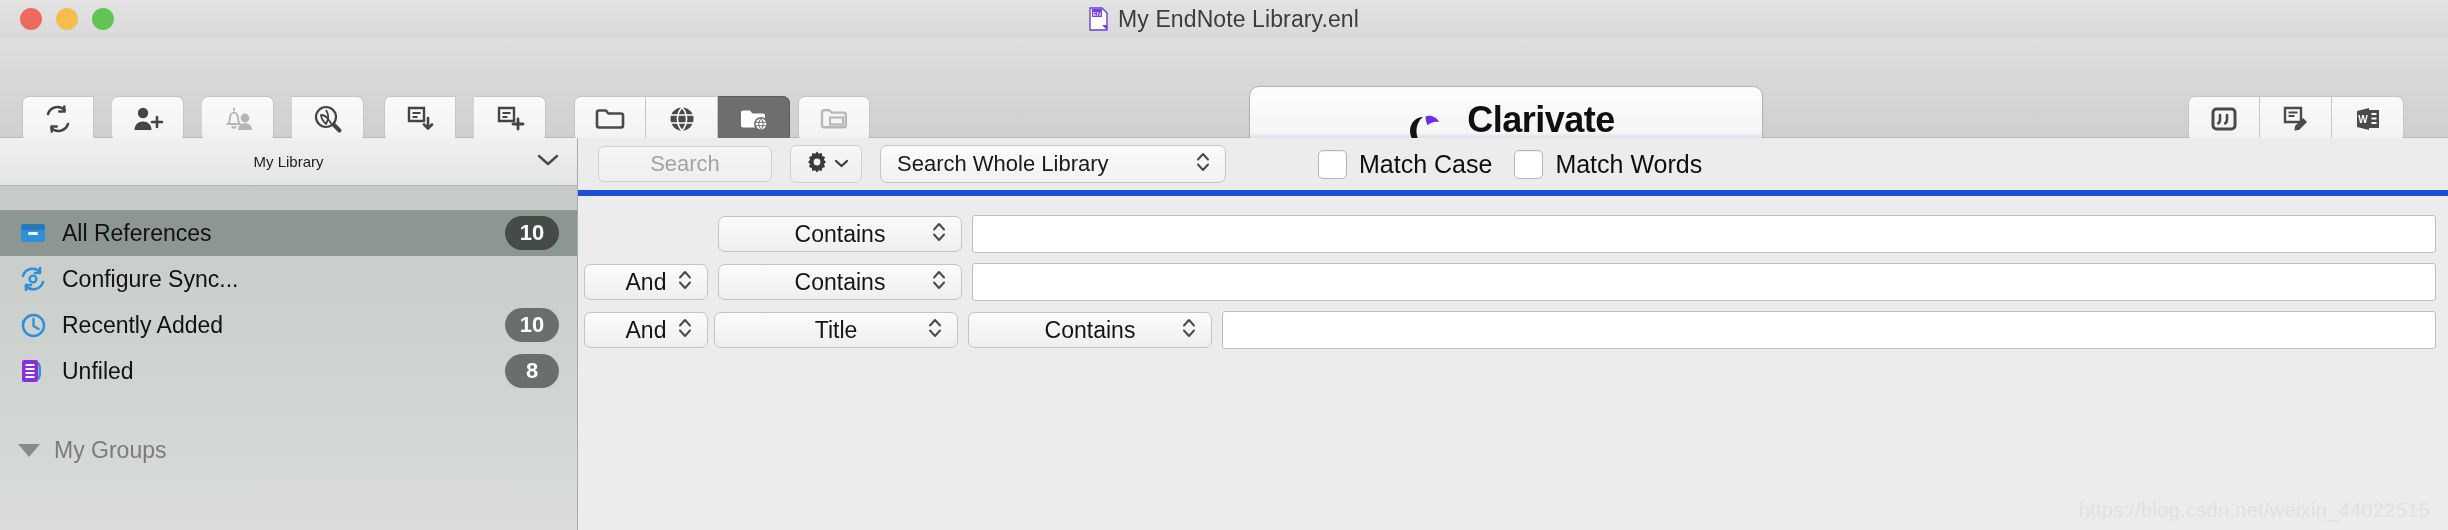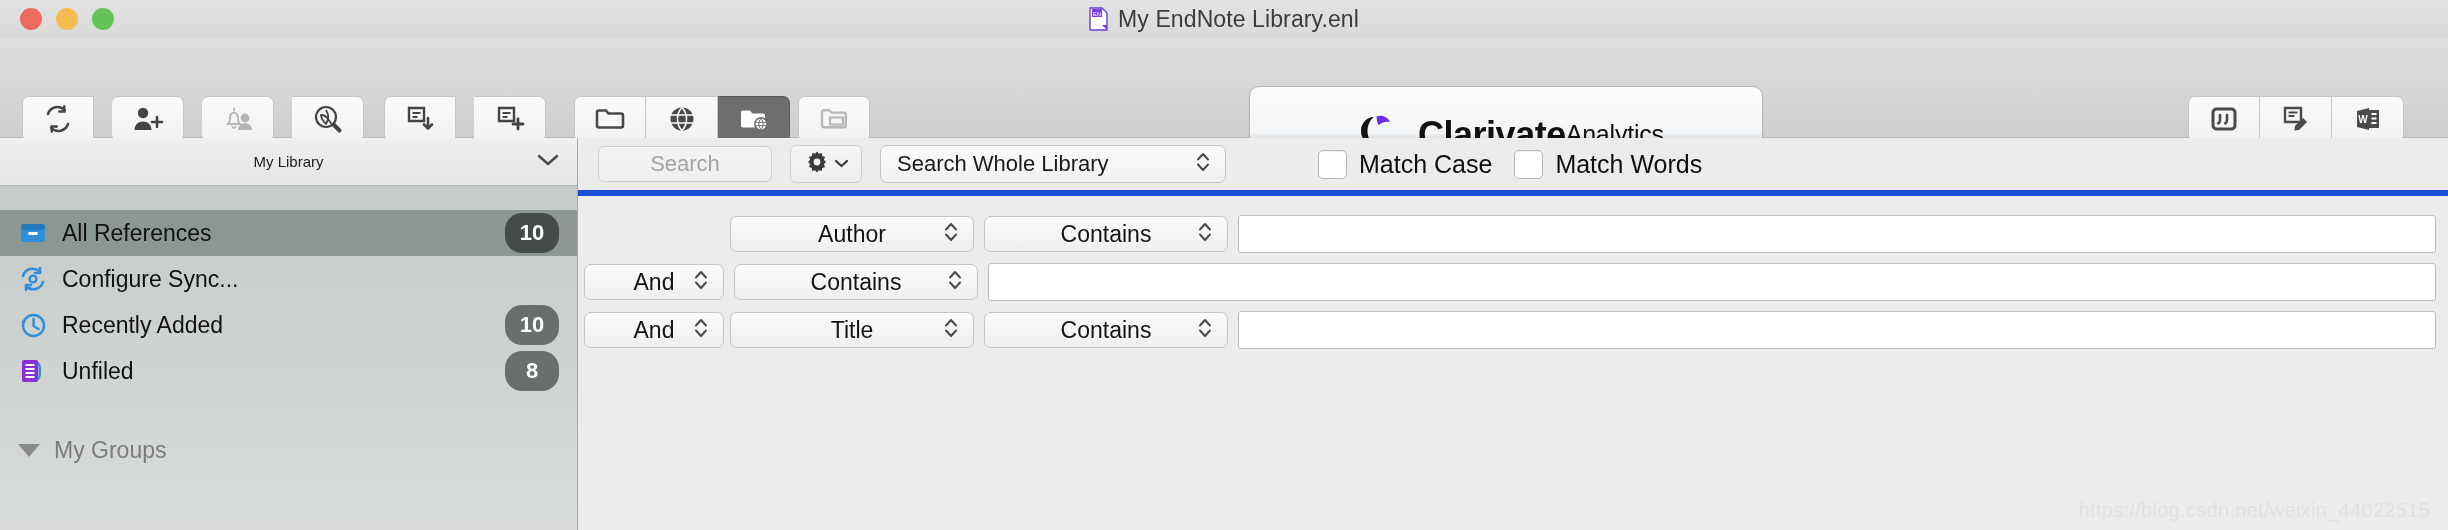--- a/index.html
+++ b/index.html
@@ -53,21 +53,21 @@
   
   .logo-btn {
     position: absolute; left: 1249px; top: 48px;
     width: 514px; height: 98px; border-radius: 10px;
     border: 1px solid #b2b2b2;
     background: linear-gradient(180deg,#fdfdfd 0%,#f3f5f7 48%,#dfe3e7 52%,#d6dadf 100%);
     box-shadow: 0 1px 1px rgba(0,0,0,.12);
     display: flex; align-items: center; justify-content: center;
   }
   .logo-inner { display: flex; align-items: center; gap: 14px; }
-  .logo-words { display: flex; flex-direction: row; line-height: 1; }
+  .logo-words { display: flex; flex-direction: column; line-height: 1; }
   .logo-main { font-size: 36px; font-weight: bold; color: #101010; letter-spacing: -.5px; }
   .logo-sub { font-size: 25px; color: #101010; margin-top: 5px; letter-spacing: -.2px; }
 
   
   .body { position: relative; width: 100%; height: 392px; display: flex; }
 
   
   .sidebar {
     width: 578px; height: 392px;
     background: linear-gradient(180deg,#c3c9c5 0%,#c9cecb 30%,#d2d6d3 70%,#d9dcda 100%);
@@ -84,21 +84,21 @@
   .lib-header-text { font-size: 15px; color: #1d1d1d; }
   .lib-chevron { position: absolute; right: 18px; top: 50%; transform: translateY(-50%); }
   .side-gap { height: 24px; }
   .side-item {
     height: 46px; display: flex; align-items: center; padding: 0 18px 0 18px; gap: 14px;
   }
   .side-item.selected { background: #8b9790; justify-content: center; }
   .side-icon { width: 30px; height: 30px; flex: 0 0 auto; display: flex; align-items: center; justify-content: center; }
   .side-label { font-size: 23px; color: #111; flex: 1 1 auto; }
   .badge {
-    min-width: 54px; height: 40px; border-radius: 17px; padding: 10px 14px;
+    min-width: 54px; height: 34px; border-radius: 17px; padding: 10px 14px;
     display: flex; align-items: center; justify-content: center;
     font-size: 22px; color: #fff; font-weight: bold;
   }
   .badge.dark { background: #454b49; }
   .badge.grey { background: #6a6f6d; }
   .groups-row { display: flex; align-items: center; gap: 14px; padding: 0 18px; height: 40px; margin-top: 36px; }
   .groups-tri { width: 0; height: 0; border-left: 11px solid transparent; border-right: 11px solid transparent; border-top: 13px solid #8a8a8a; }
   .groups-label { font-size: 23px; color: #7b7b7b; }
 
   
@@ -136,21 +136,21 @@
     width: 29px; height: 29px; border-radius: 5px;
     background: #fff; border: 1px solid #b6b6b6;
     box-shadow: inset 0 1px 1px rgba(0,0,0,.06);
   }
   .check-label { font-size: 25px; color: #0e0e0e; text-align: center; }
 
   
   .query-area { padding-top: 14px; }
   .q-row { display: flex; align-items: center; height: 48px; padding-left: 6px; }
   .q-conn {
-    width: 140px; height: 36px; margin-left: 0;
+    width: 124px; height: 36px; margin-left: 0;
     border-radius: 7px; border: 1px solid #c4c4c4;
     background: linear-gradient(180deg,#fbfbfb 0%,#efefef 100%);
     display: flex; align-items: center; justify-content: center; position: relative;
   }
   .q-conn.empty { visibility: hidden; }
   .q-field {
     width: 244px; height: 36px; margin-left: 6px;
     border-radius: 7px; border: 1px solid #c4c4c4;
     background: linear-gradient(180deg,#fbfbfb 0%,#efefef 100%);
     display: flex; align-items: center; justify-content: center; position: relative;
@@ -429,29 +429,20 @@
           </div>
         </div>
       </div>
 
       <div class="query-area">
 
         <div class="q-row">
           <div class="q-conn empty">
             <span class="q-text"></span>
           </div>
-          <div class="q-field">
-            <span class="q-text">Author</span>
-            <span class="stepper">
-              <svg width="16" height="26" viewBox="0 0 16 26">
-                  <path d="M3 10.5L8 5l5 5.5" fill="none" stroke="#4a4a4a" stroke-width="2" stroke-linecap="round" stroke-linejoin="round"></path>
-                  <path d="M3 15.5L8 21l5-5.5" fill="none" stroke="#4a4a4a" stroke-width="2" stroke-linecap="round" stroke-linejoin="round"></path>
-                </svg>
-            </span>
-          </div>
           <div class="q-op">
             <span class="q-text">Contains</span>
             <span class="stepper">
               <svg width="16" height="26" viewBox="0 0 16 26">
                   <path d="M3 10.5L8 5l5 5.5" fill="none" stroke="#4a4a4a" stroke-width="2" stroke-linecap="round" stroke-linejoin="round"></path>
                   <path d="M3 15.5L8 21l5-5.5" fill="none" stroke="#4a4a4a" stroke-width="2" stroke-linecap="round" stroke-linejoin="round"></path>
                 </svg>
             </span>
           </div>
           <div class="q-input"></div>

